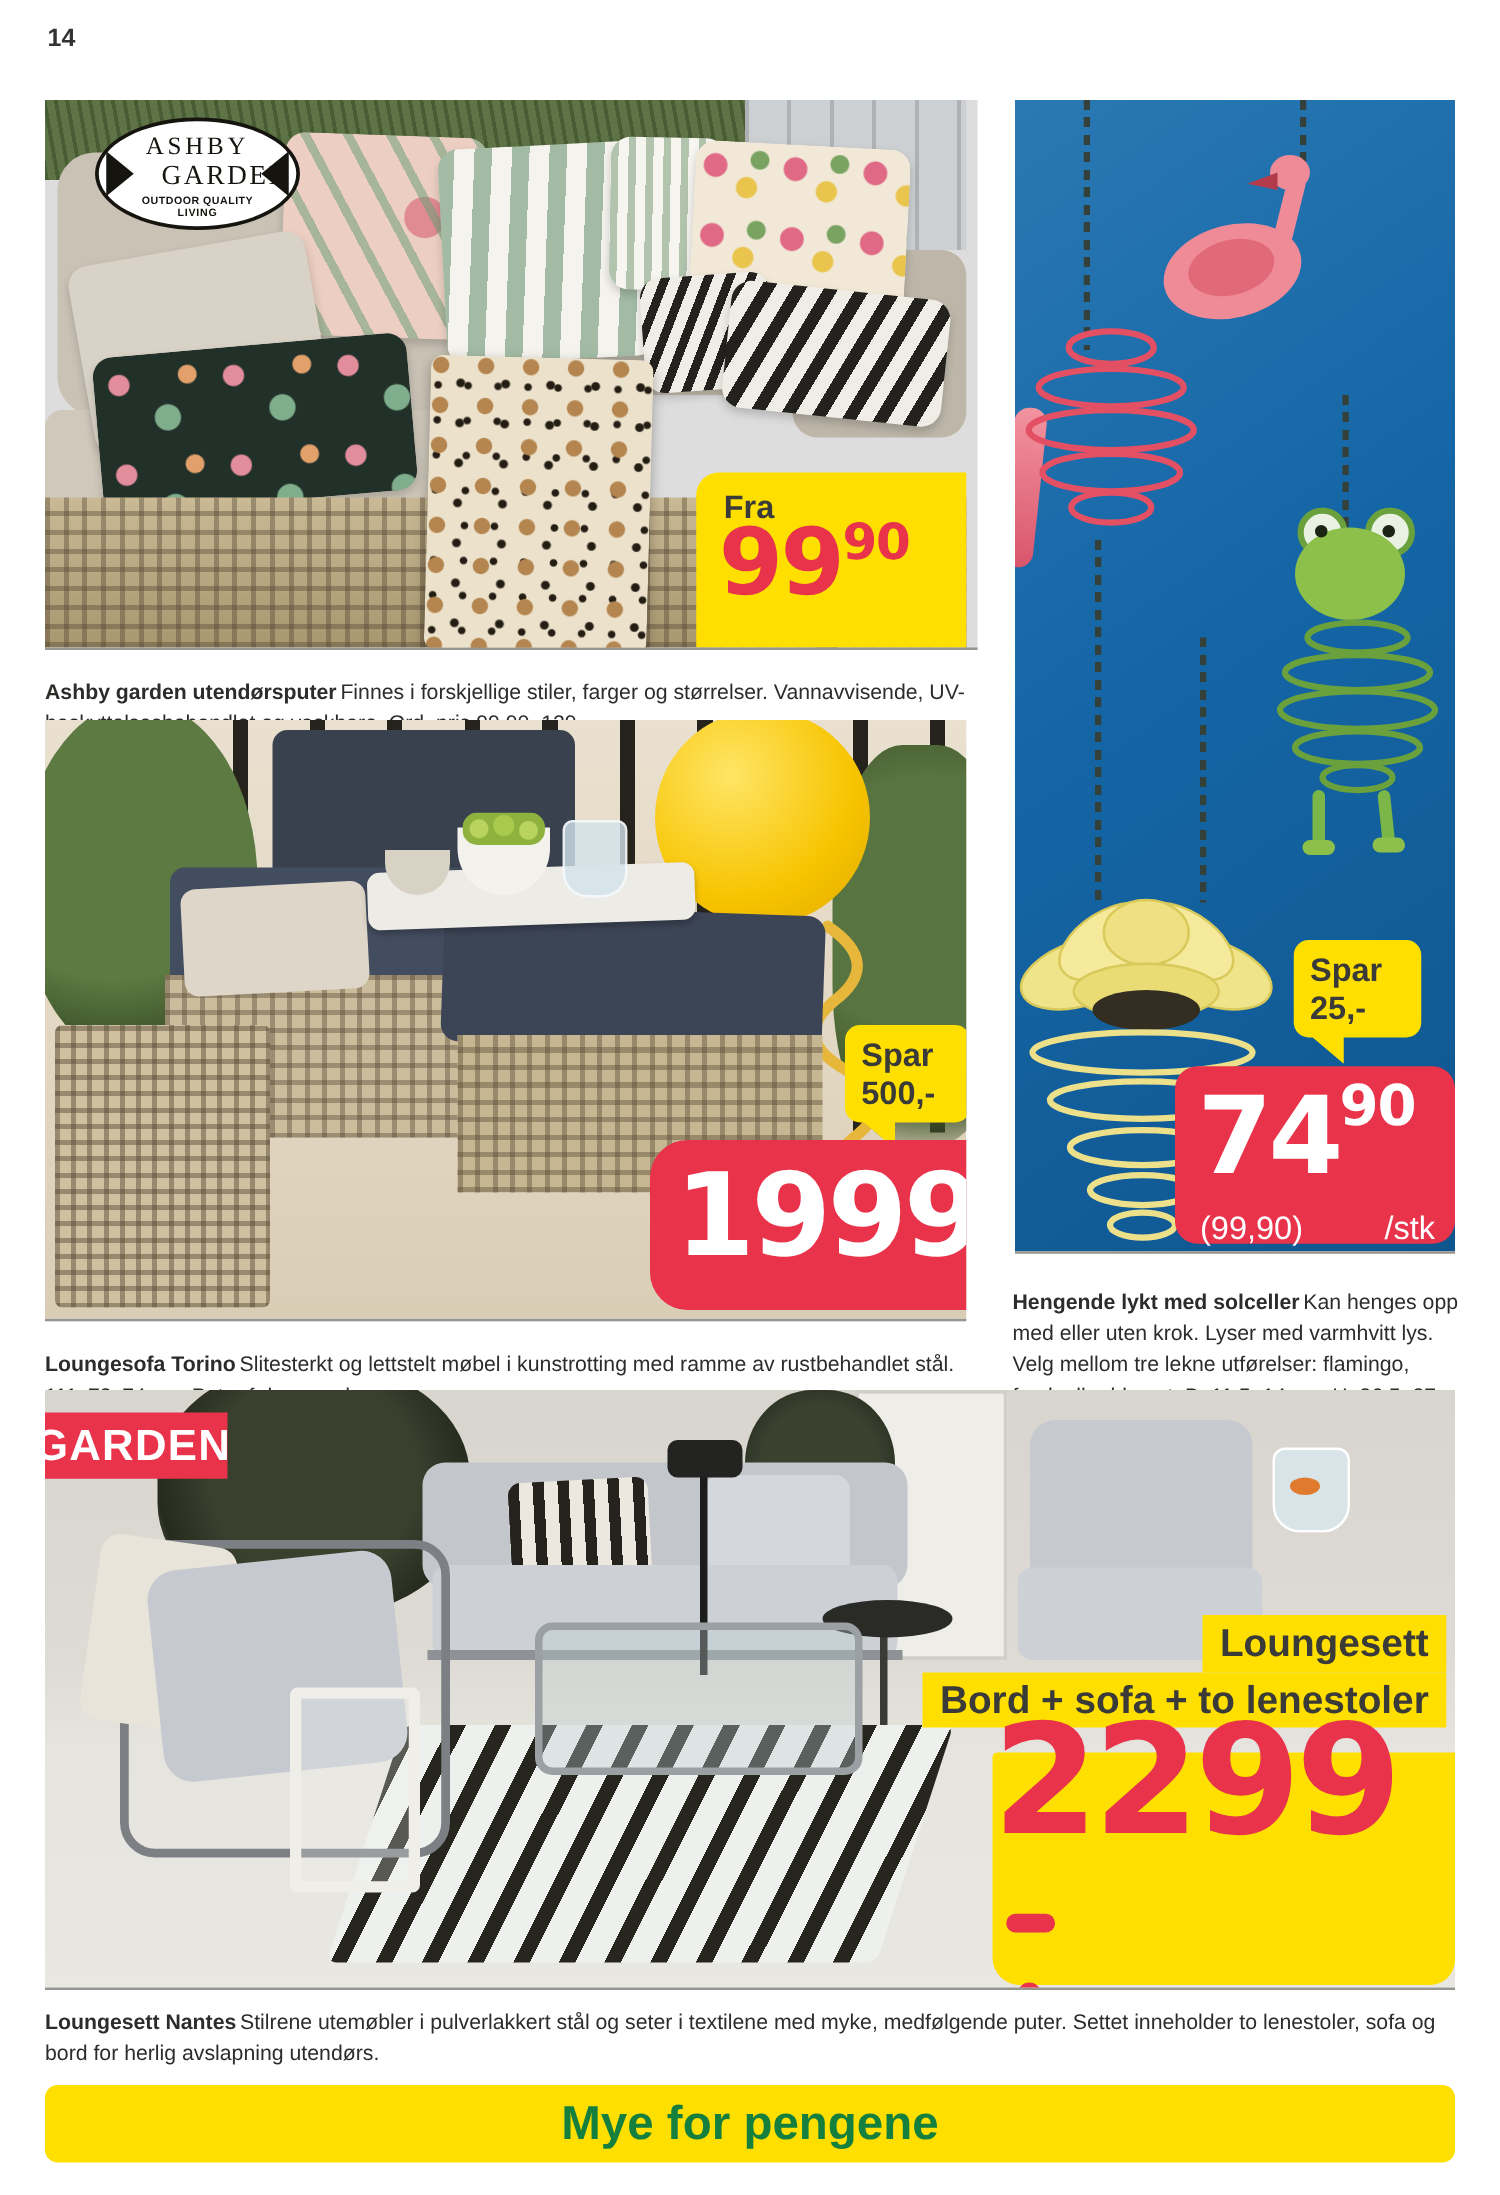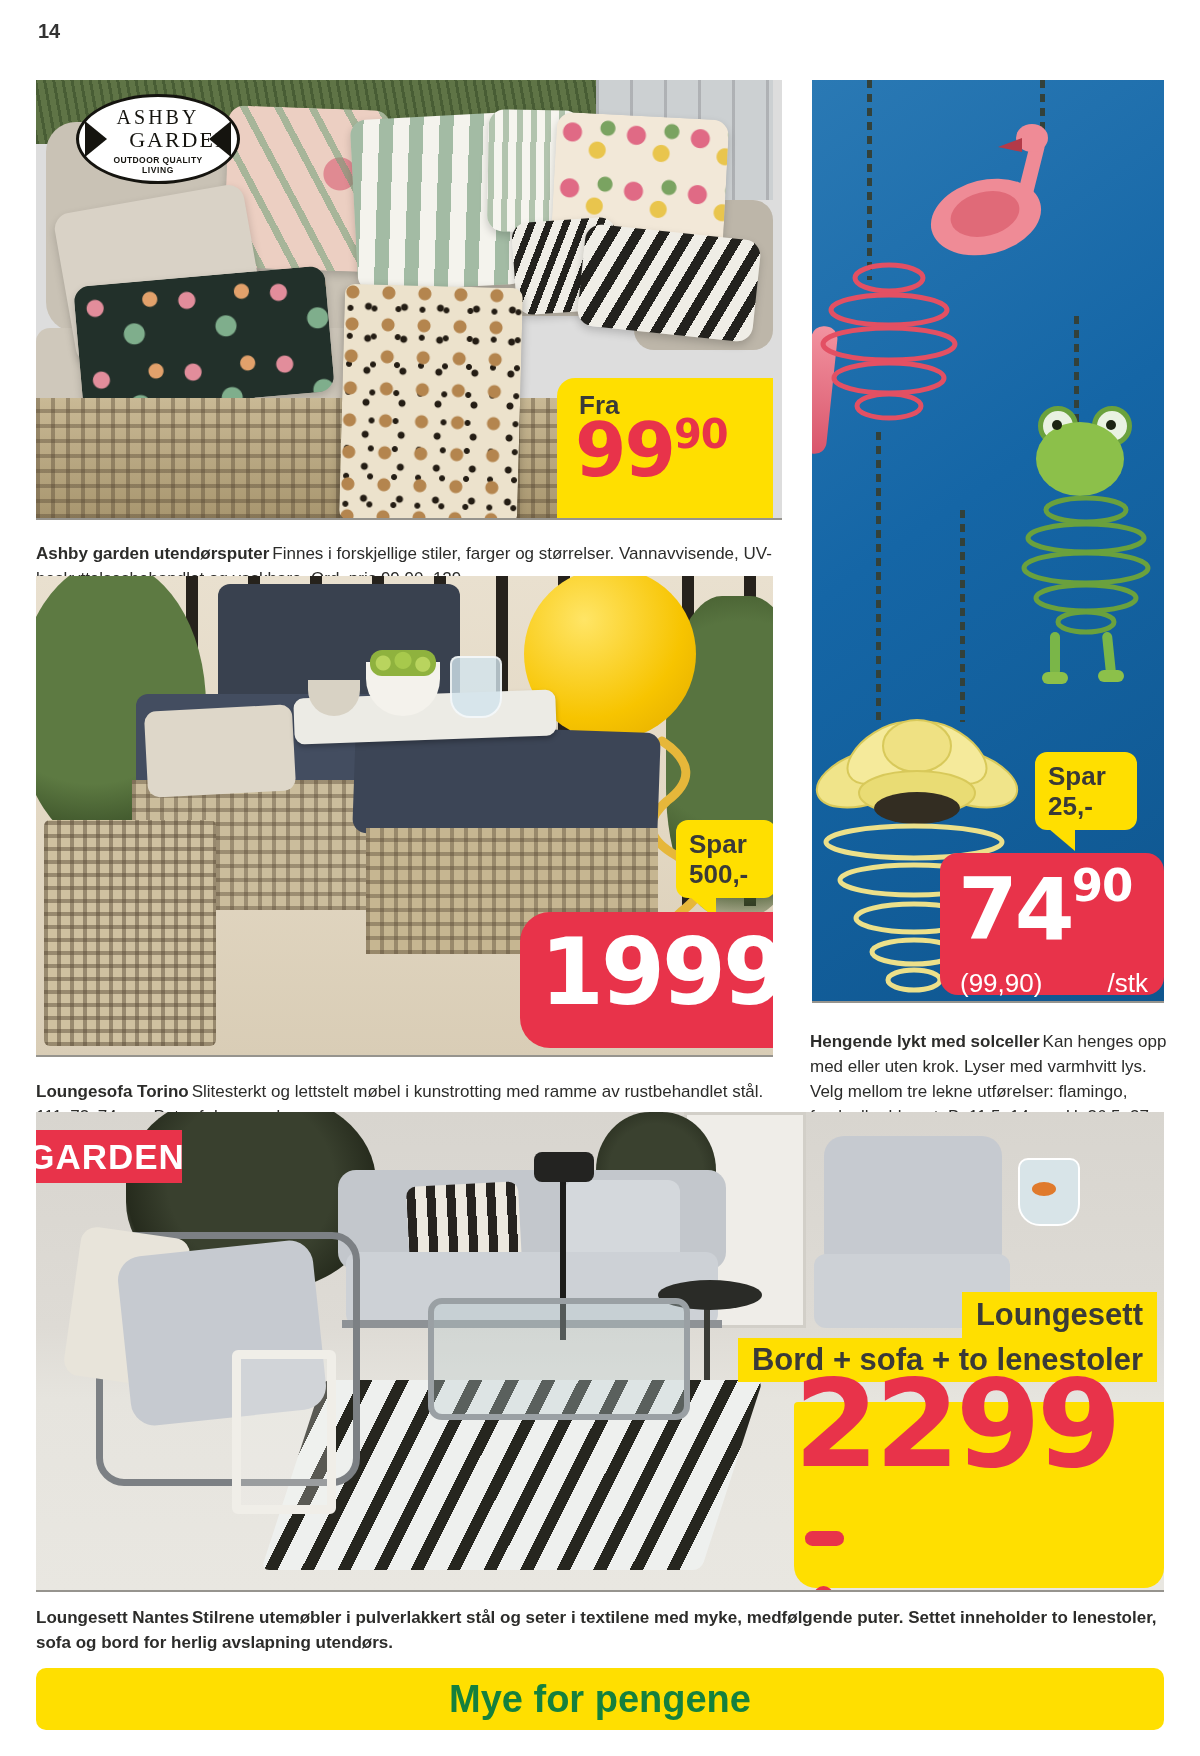--- a/index.html
+++ b/index.html
@@ -371,20 +371,20 @@
     <div class="chairL-c"></div>
     <div class="lantern"></div>
     <div class="ctable"></div>
     <div class="nyhet">GARDEN</div>
     <div class="ystrip strip1">Loungesett</div>
     <div class="ystrip strip2">Bord + sofa + to lenestoler</div>
     <div class="ybox">
       <div class="bigprice"><span>2299</span><span class="krmark"><i></i><u></u><span class="sr">:-</span></span></div>
     </div>
   </section>
-  <p class="caption" style="left:36px;top:1588px;width:1128px;font-weight:bold;">
+  <p class="caption" style="left:36px;top:1588px;width:1128px;">
     <strong>Loungesett Nantes</strong><span>Stilrene utemøbler i pulverlakkert stål og seter i textilene med myke, medfølgende puter. Settet inneholder to lenestoler, sofa og bord for herlig avslapning utendørs.</span>
   </p>
 
   <div class="banner">
     <span>Mye for pengene</span>
   </div>
 </div>
 
 </body></html>

